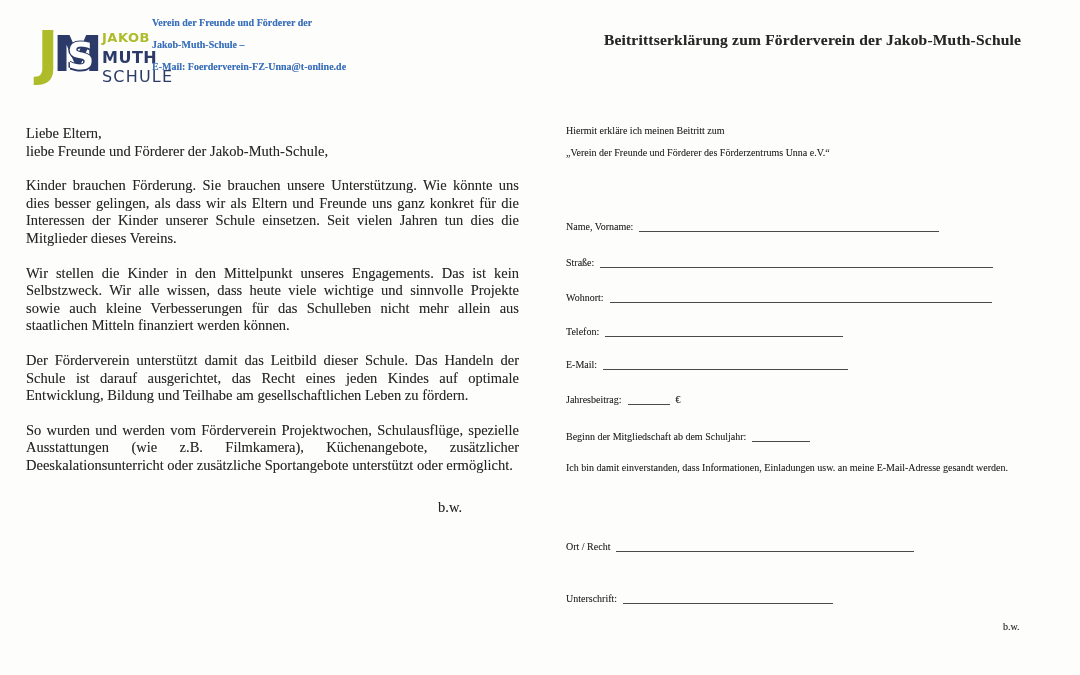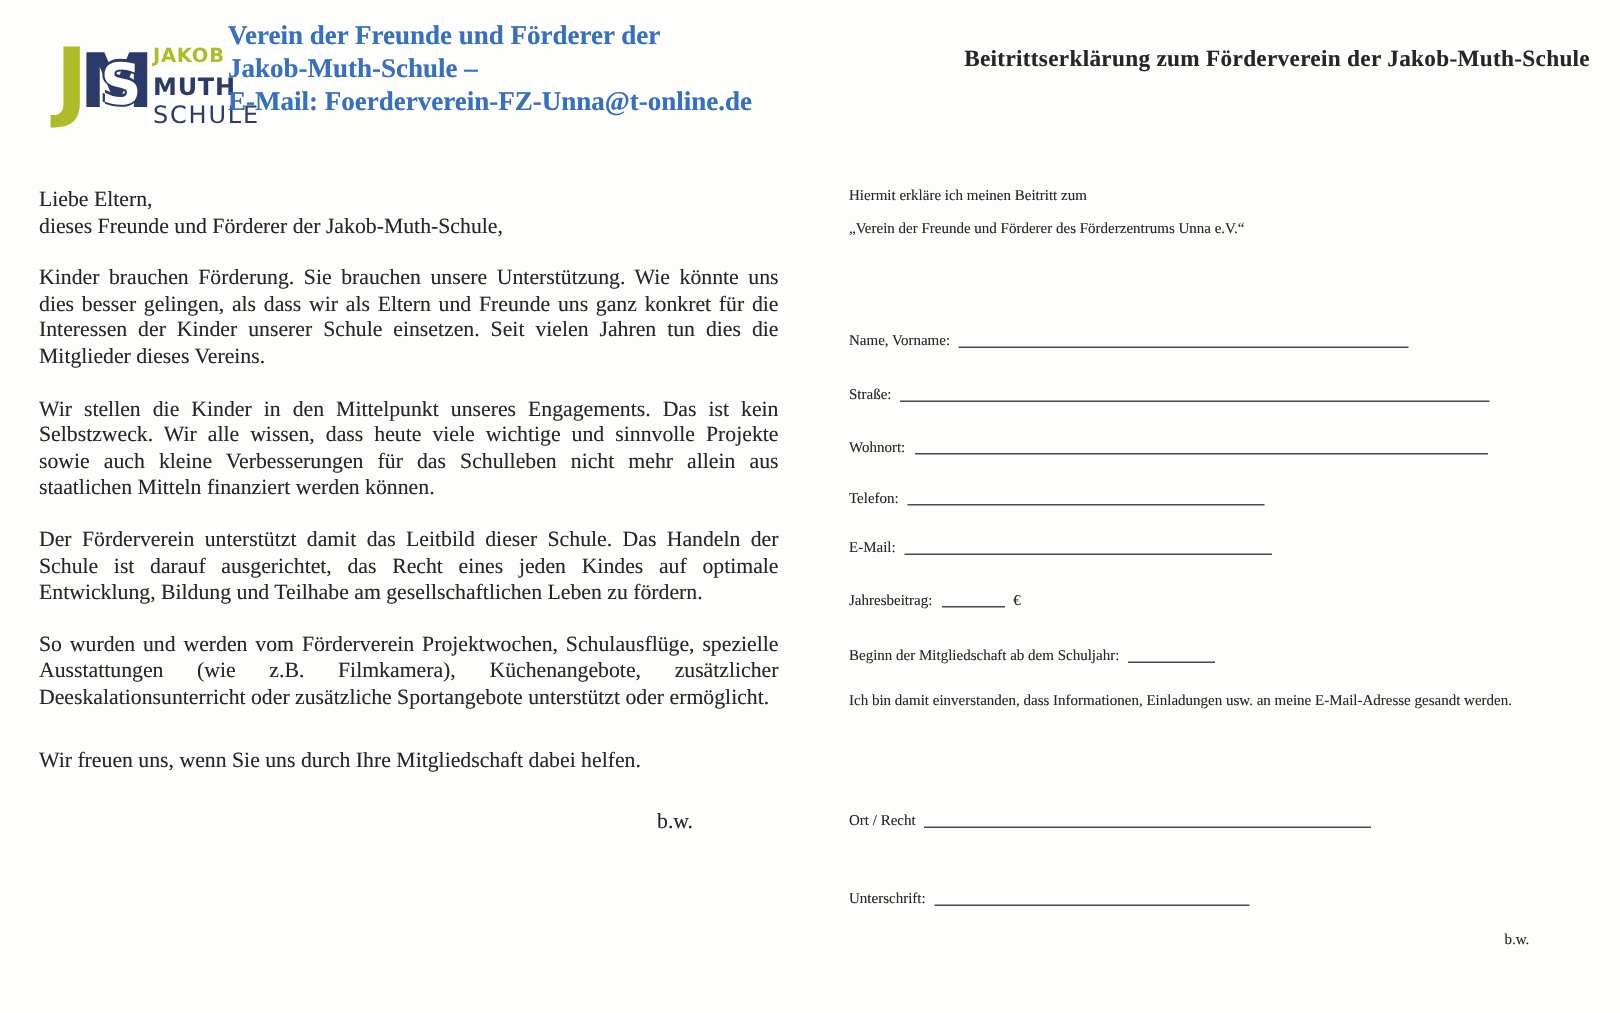--- a/index.html
+++ b/index.html
@@ -17,30 +17,30 @@
   .logo .j{left:-3px;top:0;font-size:58px;color:var(--logo_green,#aebc2a);}
   .logo .m{left:13px;top:5px;font-size:50px;color:var(--logo_navy,#2b3a68);font-weight:800;}
   .logo .s{left:27px;top:13px;font-size:38px;color:#ffffff;
     text-shadow:-1.5px 0 var(--logo_navy,#2b3a68),1.5px 0 var(--logo_navy,#2b3a68),0 -1.5px var(--logo_navy,#2b3a68),0 1.5px var(--logo_navy,#2b3a68);}
   .logo .words{position:absolute;left:62px;top:7px;font-family:"DejaVu Sans","Liberation Sans",sans-serif;line-height:1;}
   .logo .w1{font-size:13px;font-weight:800;color:var(--logo_green,#aebc2a);letter-spacing:.5px;}
   .logo .w2{font-size:16px;font-weight:800;color:var(--logo_navy,#2b3a68);margin-top:6px;letter-spacing:.5px;}
   .logo .w3{font-size:16px;font-weight:400;color:var(--logo_navy,#2b3a68);margin-top:3px;letter-spacing:1.2px;}
   
   .letterhead{position:absolute;left:152px;top:12px;width:360px;
-    color:var(--header_blue,#3470c4);font-weight:700;font-size:18px;line-height:22px;}
+    color:var(--header_blue,#3470c4);font-weight:700;font-size:10px;line-height:22px;}
   
   .left-body{position:absolute;left:26px;top:101px;width:493px;font-size:14.5px;line-height:17.6px;}
   .left-body p{margin:0 0 17px 0;text-align:justify;}
   .left-body p.no-just{text-align:left;margin-top:24px;}
   .salutation{margin-bottom:18px;}
   .turn-left{margin-top:4px;padding-left:412px;text-align:left !important;}
   
   .r{position:absolute;font-size:10px;}
-  .title{left:565px;top:31px;width:495px;text-align:right;font-weight:700;font-size:15.5px;letter-spacing:.2px;}
+  .title{left:565px;top:31px;width:495px;text-align:center;font-weight:700;font-size:15.5px;letter-spacing:.2px;}
   .intro{left:566px;top:120px;width:500px;line-height:22px;}
   .row{white-space:nowrap;}
   .fl{display:inline-block;border-bottom:1px solid var(--line,#4a4a4a);height:14px;vertical-align:-2px;}
   .w300{width:300px;} .w393{width:393px;} .w382{width:382px;} .w238{width:238px;}
   .w245{width:245px;} .w42{width:42px;} .w58{width:58px;} .w298{width:298px;} .w210{width:210px;}
   .gap{display:inline-block;width:6px;}
   .consent{left:566px;top:458px;width:506px;line-height:20px;}
   .bw-right{left:1003px;top:621px;}
   
   .left-body,.r,.letterhead{text-shadow:0 0 .35px rgba(40,40,40,.35);}
@@ -61,27 +61,26 @@
 
 <div class="letterhead">
   <div>Verein der Freunde und Förderer der</div>
   <div>Jakob-Muth-Schule –</div>
   <div>E-Mail: Foerderverein-FZ-Unna@t-online.de</div>
 </div>
 
 <div class="left-body">
   <p class="salutation no-just">
     <span>Liebe Eltern,</span><br>
-    <span>dieses Freunde und Förderer der Jakob-Muth-Schule,</span>
+    <span>liebe Freunde und Förderer der Jakob-Muth-Schule,</span>
   </p>
   <p>Kinder brauchen Förderung. Sie brauchen unsere Unterstützung. Wie könnte uns dies besser gelingen, als dass wir als Eltern und Freunde uns ganz konkret für die Interessen der Kinder unserer Schule einsetzen. Seit vielen Jahren tun dies die Mitglieder dieses Vereins.</p>
   <p>Wir stellen die Kinder in den Mittelpunkt unseres Engagements. Das ist kein Selbstzweck. Wir alle wissen, dass heute viele wichtige und sinnvolle Projekte sowie auch kleine Verbesserungen für das Schulleben nicht mehr allein aus staatlichen Mitteln finanziert werden können.</p>
   <p>Der Förderverein unterstützt damit das Leitbild dieser Schule. Das Handeln der Schule ist darauf ausgerichtet, das Recht eines jeden Kindes auf optimale Entwicklung, Bildung und Teilhabe am gesellschaftlichen Leben zu fördern.</p>
   <p>So wurden und werden vom Förderverein Projektwochen, Schulausflüge, spezielle Ausstattungen (wie z.B. Filmkamera), Küchenangebote, zusätzlicher Deeskalationsunterricht oder zusätzliche Sportangebote unterstützt oder ermöglicht.</p>
-  <p class="no-just">Wir freuen uns, wenn Sie uns durch Ihre Mitgliedschaft dabei helfen.</p>
   <p class="no-just turn-left">b.w.</p>
 </div>
 
 <div class="r title">Beitrittserklärung zum Förderverein der Jakob-Muth-Schule</div>
 
 <div class="r intro">
   <div>Hiermit erkläre ich meinen Beitritt zum</div>
   <div>„Verein der Freunde und Förderer des Förderzentrums Unna e.V.“</div>
 </div>
 

